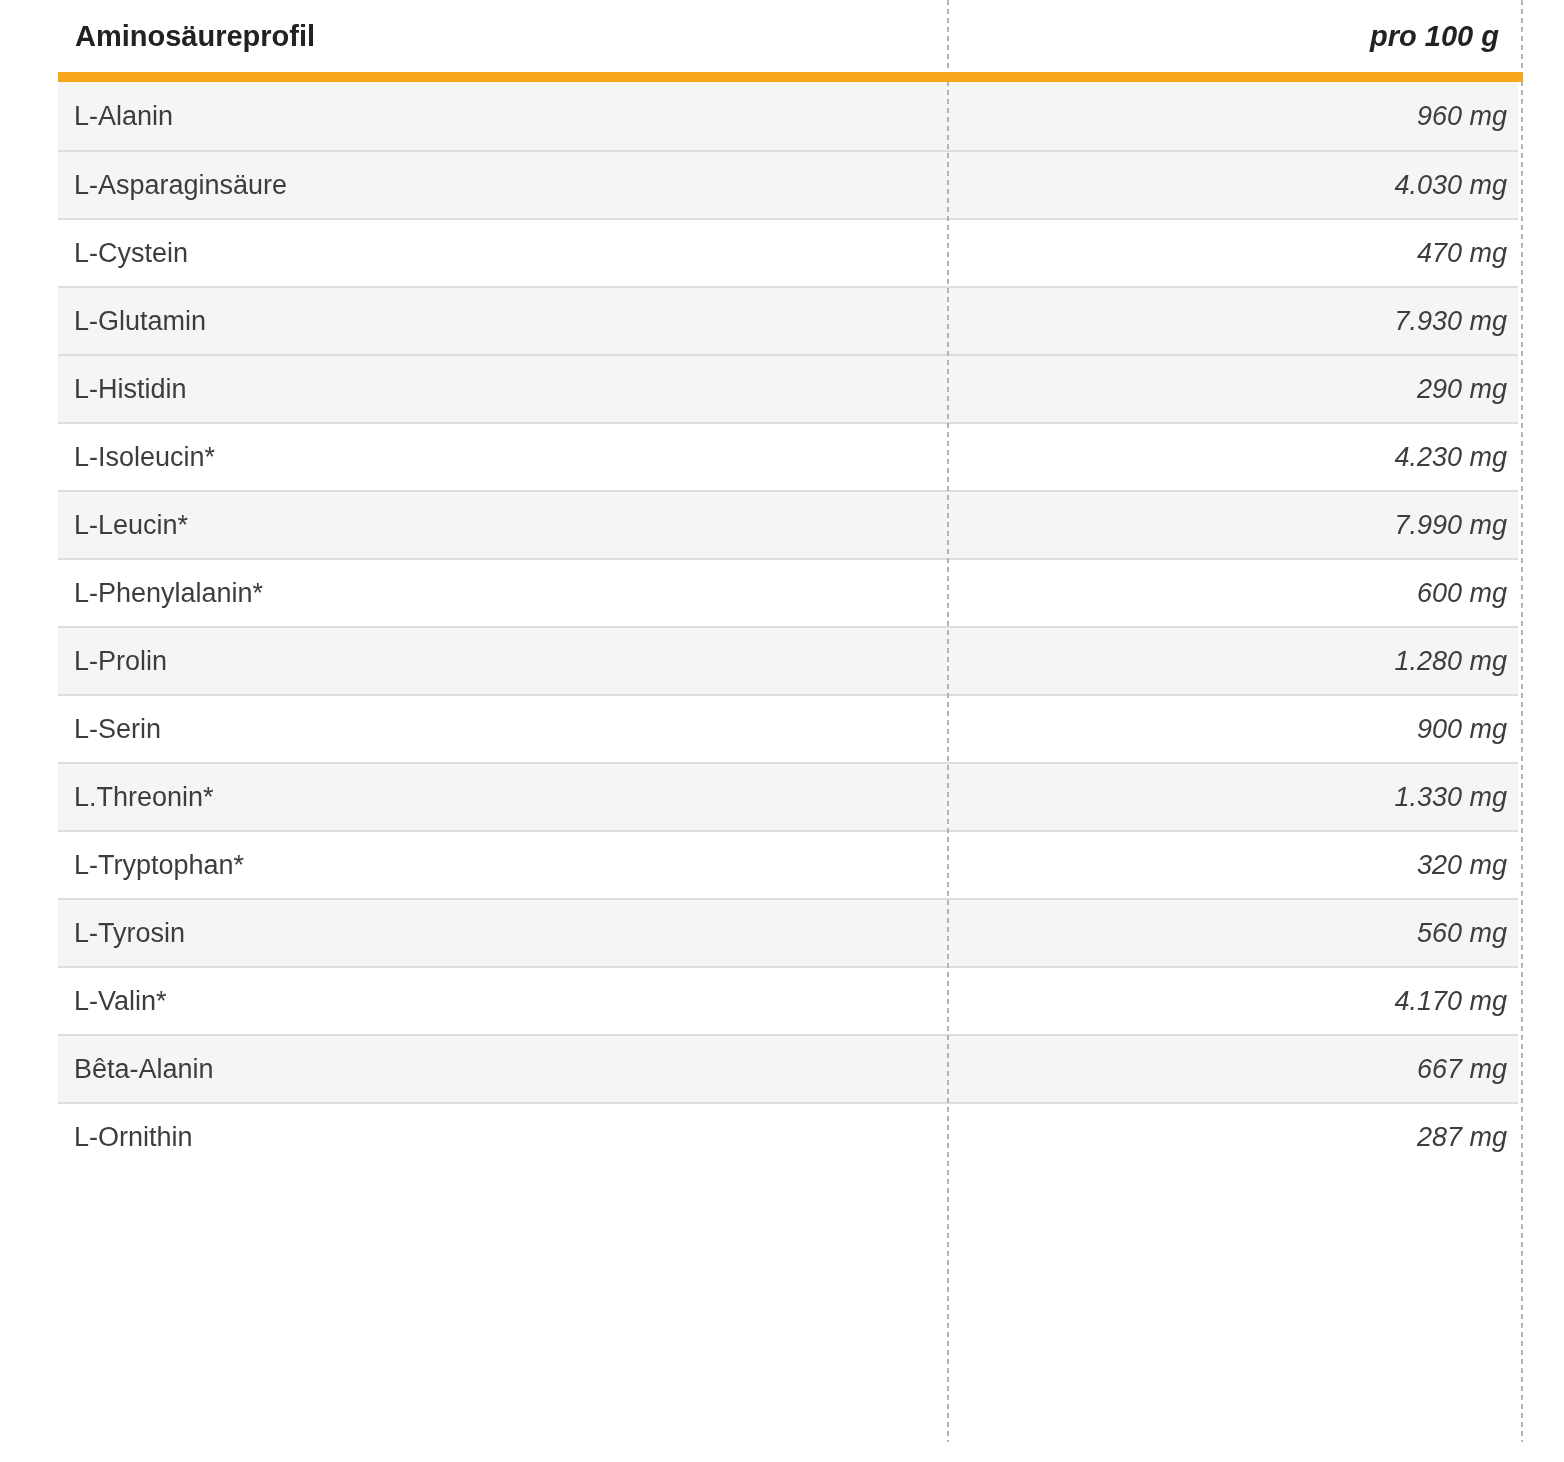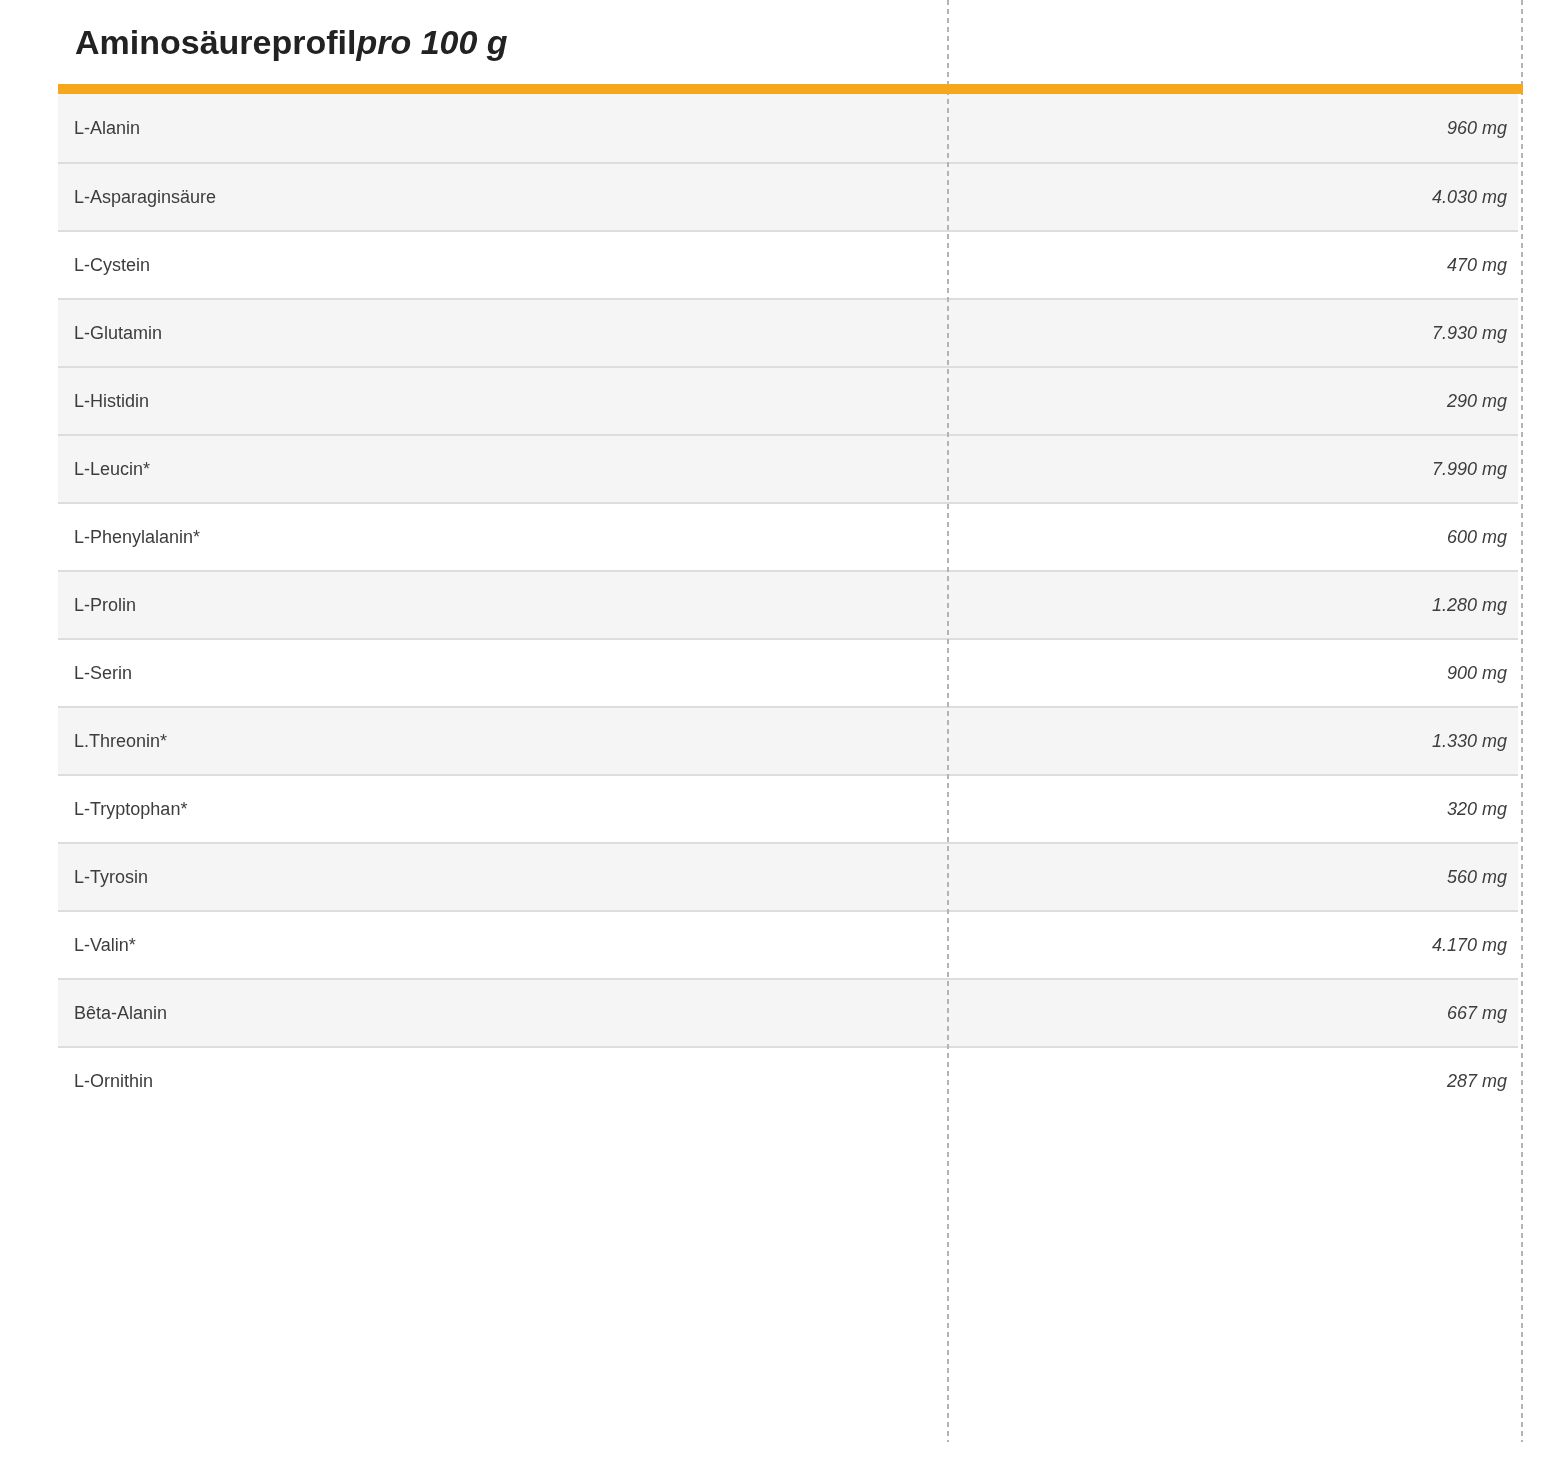--- a/index.html
+++ b/index.html
@@ -12,25 +12,26 @@
   }
   .table-wrap {
     position: relative;
     margin-left: 58px;
     width: 1465px;
   }
   
   .header-row {
     position: relative;
     z-index: 3;
-    height: 84px;
+    height: 72px;
     display: flex;
     align-items: center;
+    justify-content: space-between;
     padding: 0 24px 0 17px;
-    font-size: 34px;
+    font-size: 29px;
     font-weight: bold;
     color: var(--header-text, #222222);
   }
   
   .accent-bar {
     position: relative;
     z-index: 3;
     height: 10px;
     width: 100%;
     background: var(--accent, #f6a71c);
@@ -40,21 +41,21 @@
     position: relative;
     z-index: 1;
     width: 1460px;
   }
   .row {
     height: 68px;
     display: flex;
     align-items: center;
     justify-content: space-between;
     padding: 0 11px 0 16px;
-    font-size: 18px;
+    font-size: 27px;
     color: var(--text, #3d3d3d);
     background: #ffffff;
   }
   .row.alt { background: var(--row-alt, #f5f5f5); }
   .row + .row { border-top: 2px solid var(--border, #dddddd); }
   .cell.name  { text-align: left;  white-space: nowrap; }
   .cell.value { text-align: right; white-space: nowrap; font-style: italic; }
   
   .vline {
     position: absolute;
@@ -102,20 +103,24 @@
         <span class="cell value">470 mg</span>
       </div>
       <div class="row alt">
         <span class="cell name">L-Glutamin</span>
         <span class="cell value">7.930 mg</span>
       </div>
       <div class="row alt">
         <span class="cell name">L-Histidin</span>
         <span class="cell value">290 mg</span>
       </div>
+      <div class="row">
+        <span class="cell name">L-Isoleucin*</span>
+        <span class="cell value">4.230 mg</span>
+      </div>
       <div class="row alt">
         <span class="cell name">L-Leucin*</span>
         <span class="cell value">7.990 mg</span>
       </div>
       <div class="row">
         <span class="cell name">L-Phenylalanin*</span>
         <span class="cell value">600 mg</span>
       </div>
       <div class="row alt">
         <span class="cell name">L-Prolin</span>

